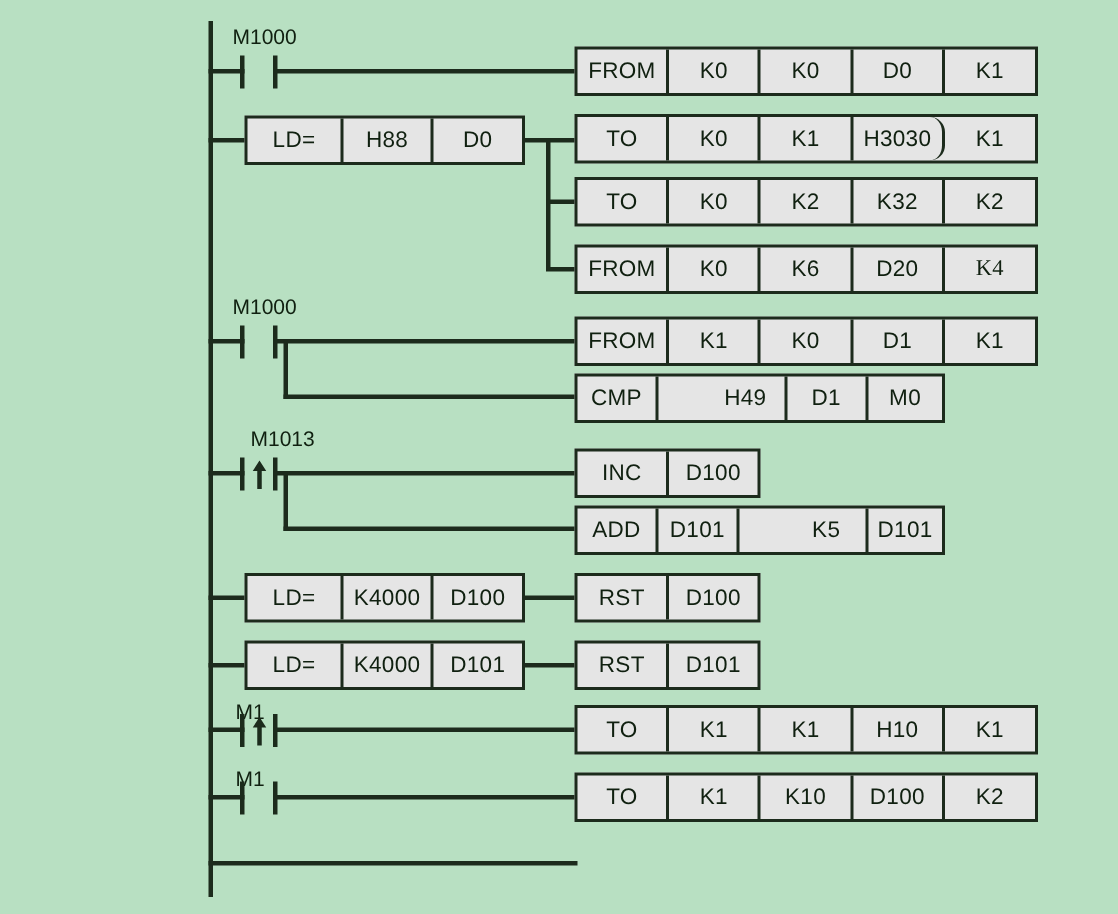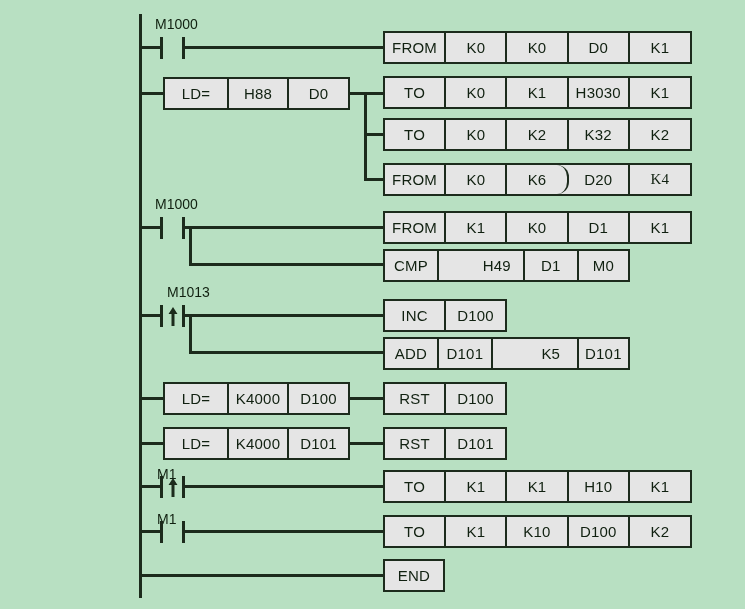--- a/index.html
+++ b/index.html
@@ -111,34 +111,34 @@
   </div>
   <div class="wire-h" style="left:350px; top:92px; width:35px;"></div>
   <div class="wire-v" style="left:364px; top:92px; height:88px;"></div>
   <div class="wire-h" style="left:364px; top:133px; width:21px;"></div>
   <div class="wire-h" style="left:364px; top:178px; width:21px;"></div>
 
   <div class="box" style="left:383px; top:76px; width:309px; height:33px;">
     <div class="cell" style="width:62px;">TO</div>
     <div class="cell" style="width:62px;">K0</div>
     <div class="cell" style="width:62px;">K1</div>
-    <div class="cell" style="width:62px;">H3030</div>
+    <div class="cell" style="width:62px;border-radius:10px;">H3030</div>
     <div class="cell" style="width:61px;">K1</div>
   </div>
   <div class="box" style="left:383px; top:118px; width:309px; height:33px;">
     <div class="cell" style="width:62px;">TO</div>
     <div class="cell" style="width:62px;">K0</div>
     <div class="cell" style="width:62px;">K2</div>
     <div class="cell" style="width:62px;">K32</div>
     <div class="cell" style="width:61px;">K2</div>
   </div>
   <div class="box" style="left:383px; top:163px; width:309px; height:33px;">
     <div class="cell" style="width:62px;">FROM</div>
     <div class="cell" style="width:62px;">K0</div>
-    <div class="cell" style="width:62px;border-radius:12px;">K6</div>
+    <div class="cell" style="width:62px;">K6</div>
     <div class="cell" style="width:62px;">D20</div>
     <div class="cell" style="width:61px;font-family:Liberation Serif, serif;">K4</div>
   </div>
 
   <div class="label" style="left:155px; top:196px;">M1000</div>
   <div class="contact" style="left:160px; top:217px; width:25px; height:22px;">
     <div class="bar left"></div>
     <div class="bar right"></div>
   </div>
   <div class="wire-h" style="left:139px; top:226px; width:24px;"></div>
@@ -239,17 +239,14 @@
   <div class="wire-h" style="left:182px; top:530px; width:203px;"></div>
   <div class="box" style="left:383px; top:515px; width:309px; height:33px;">
     <div class="cell" style="width:62px;">TO</div>
     <div class="cell" style="width:62px;">K1</div>
     <div class="cell" style="width:62px;">K10</div>
     <div class="cell" style="width:62px;">D100</div>
     <div class="cell" style="width:61px;">K2</div>
   </div>
 
   <div class="wire-h" style="left:139px; top:574px; width:246px;"></div>
-  <div class="box" style="left:383px; top:559px; width:62px; height:33px;">
-    <div class="cell" style="width:60px;">END</div>
-  </div>
 
 </div>
 
 </body></html>

